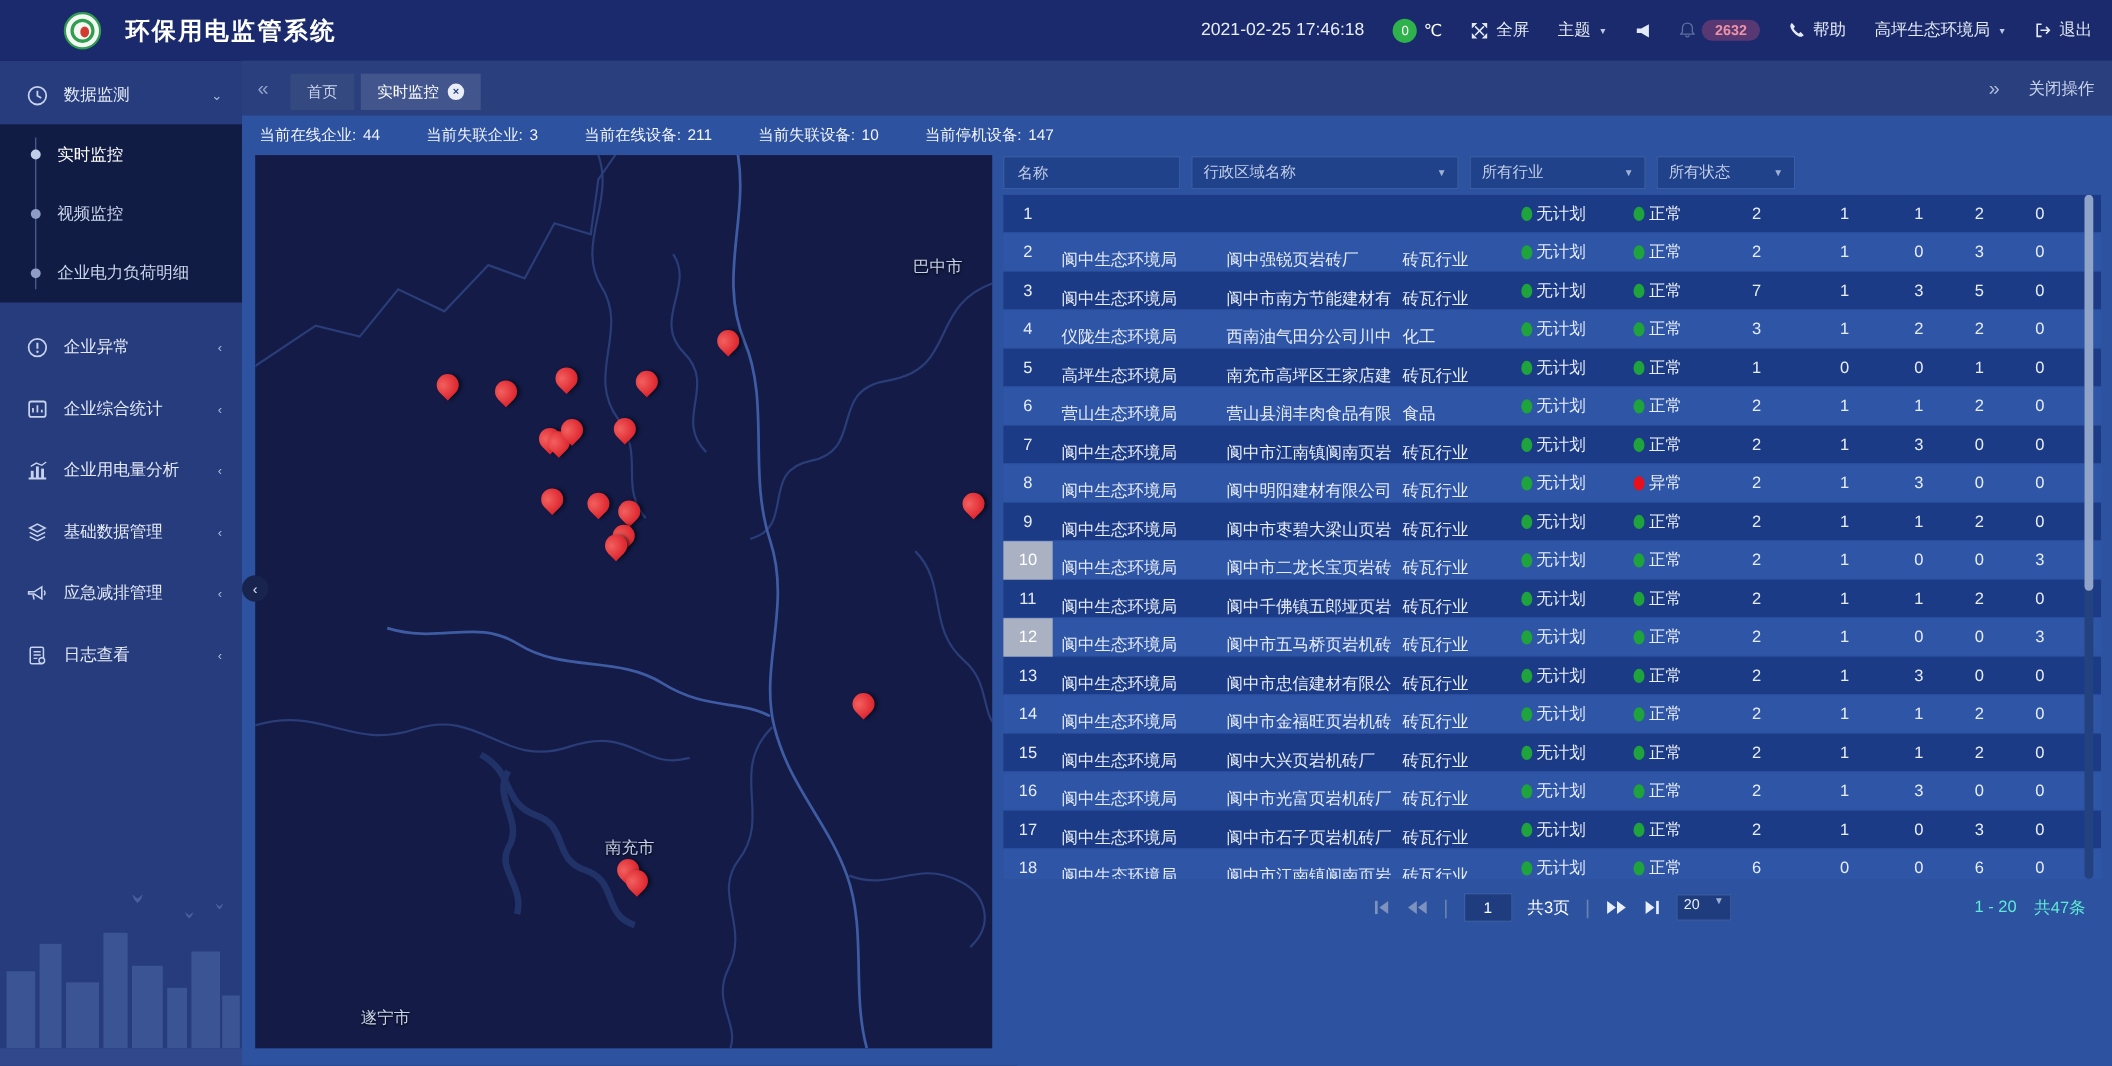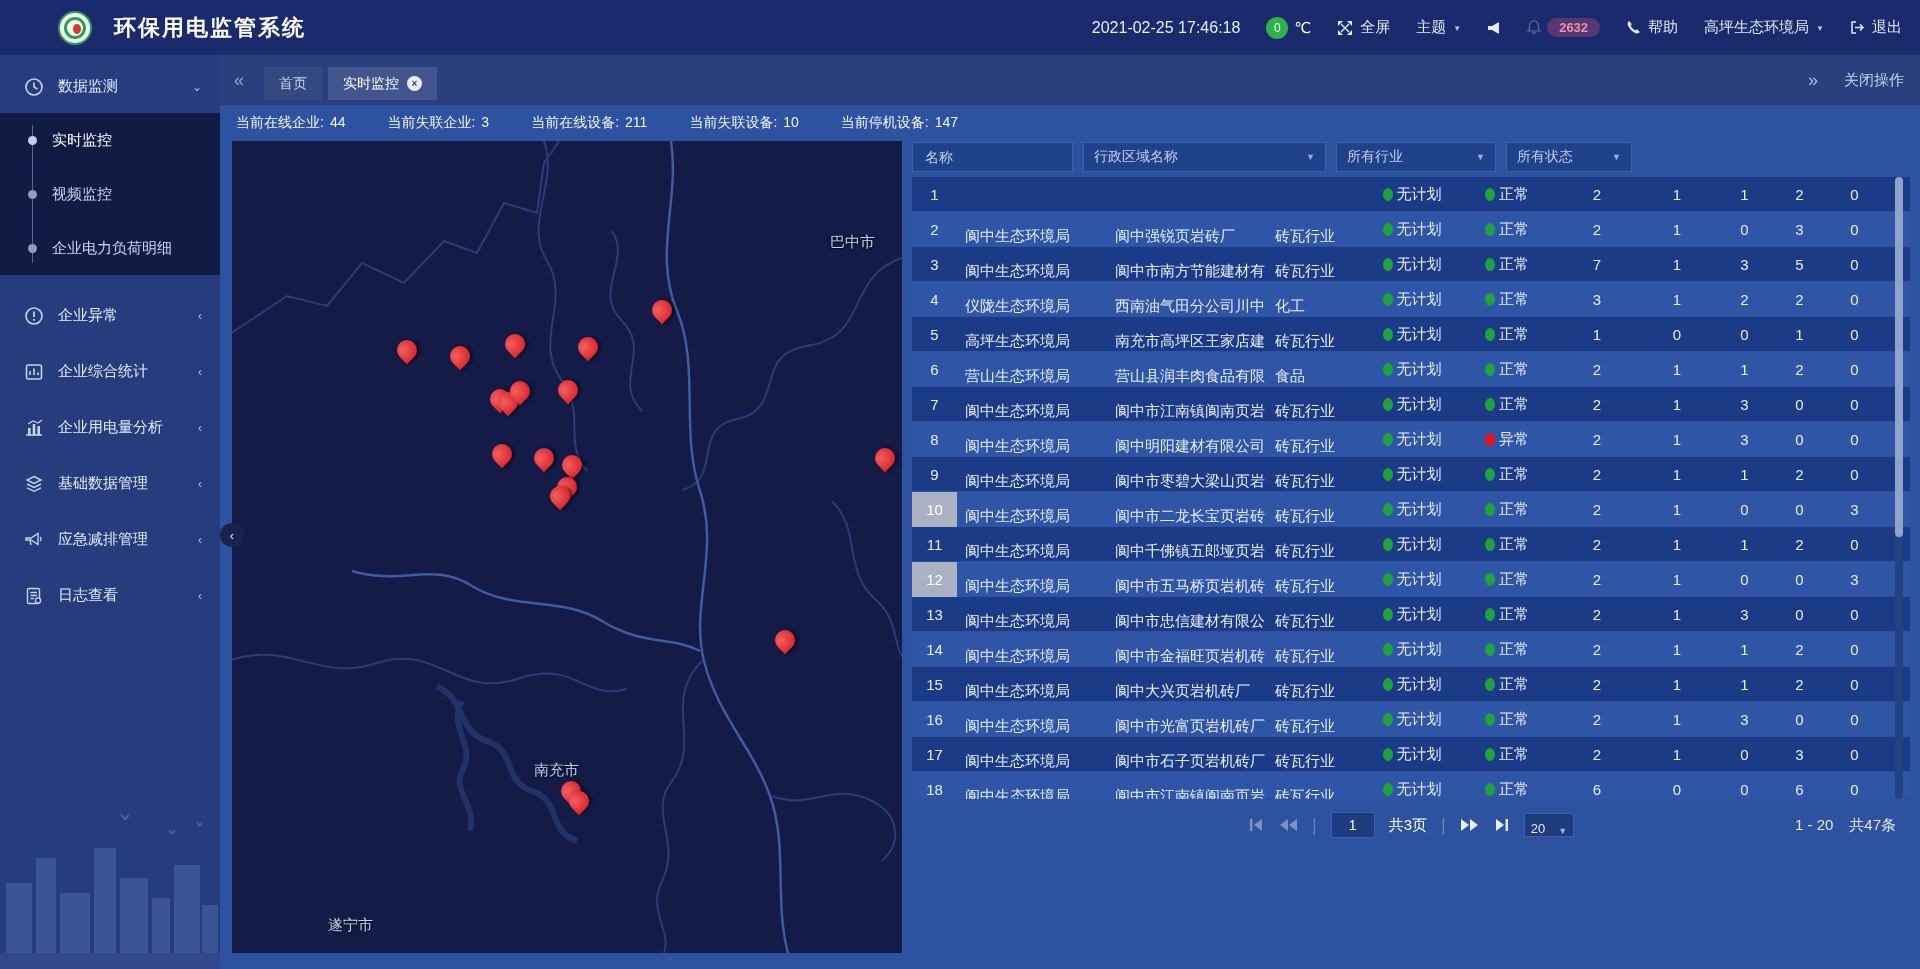--- a/index.html
+++ b/index.html
@@ -108,22 +108,22 @@
   .vscroll{position:absolute;right:7px;top:0;width:8px;height:622px;background:#24427F;border-radius:4px;}
   .vthumb{position:absolute;left:0;top:0;width:8px;height:360px;background:#90A3C9;border-radius:4px;}
 
   
   .pager{height:52px;display:flex;align-items:center;justify-content:center;gap:14px;position:relative;font-size:15px;}
   .pg-ic{display:flex;align-items:center;cursor:pointer;}
   .pg-div{color:#6C82B0;font-size:18px;}
   .pg-input{width:44px;height:26px;background:#1E3C7E;border:1px solid #3E62A8;color:#fff;text-align:center;
             font-size:14px;font-family:inherit;}
   .pg-size{height:24px;background:#1E3C7E;border:1px solid #3E62A8;color:#E8EEF8;font-size:13px;
-           display:flex;align-items:flex-end;padding:0 6px;gap:5px;cursor:pointer;}
-  .pg-right{position:absolute;right:14px;display:flex;gap:16px;color:#e5e5e5;}
+           display:flex;align-items:flex-start;padding:0 6px;gap:5px;cursor:pointer;}
+  .pg-right{position:absolute;right:14px;display:flex;gap:16px;color:#5eead4;}
 </style>
 </head>
 <body>
 
 <div class="app">
 
   <div class="topbar">
     <div class="logo"></div>
     <div class="app-title">环保用电监管系统</div>
     <div class="top-right">
@@ -339,21 +339,21 @@
               <path d="M438,-5 C450,55 420,110 445,170 C468,225 448,290 468,350 C488,410 458,465 472,520 C486,575 520,605 538,655 C556,705 542,760 556,812"></path>
               <path d="M120,430 C170,445 200,420 240,445 C280,470 330,455 370,480 C410,505 440,495 468,510"></path>
             </g>
             <g fill="none" stroke="#22356B" stroke-width="6" opacity="0.9">
               <path d="M205,545 C235,560 225,590 255,600 C285,610 270,640 300,650 C330,660 315,690 345,700"></path>
               <path d="M230,560 C215,585 245,605 230,630 C220,650 245,665 238,690"></path>
             </g>
           </svg>
 
         <span class="map-city" style="left: 598px; top: 92px;">巴中市</span>
-            <span class="map-city" style="left: 302px; top: 620px;">南充市</span>
+            <span class="map-city" style="left: 318px; top: 620px;">南充市</span>
             <span class="map-city" style="left: 96px; top: 775px;">遂宁市</span>
             <div class="pin" style="left: 165px; top: 199px;"></div>
             <div class="pin" style="left: 218px; top: 205px;"></div>
             <div class="pin" style="left: 273px; top: 193px;"></div>
             <div class="pin" style="left: 346px; top: 196px;"></div>
             <div class="pin" style="left: 420px; top: 159px;"></div>
             <div class="pin" style="left: 258px; top: 248px;"></div>
             <div class="pin" style="left: 266px; top: 251px;"></div>
             <div class="pin" style="left: 278px; top: 240px;"></div>
             <div class="pin" style="left: 326px; top: 239px;"></div>

